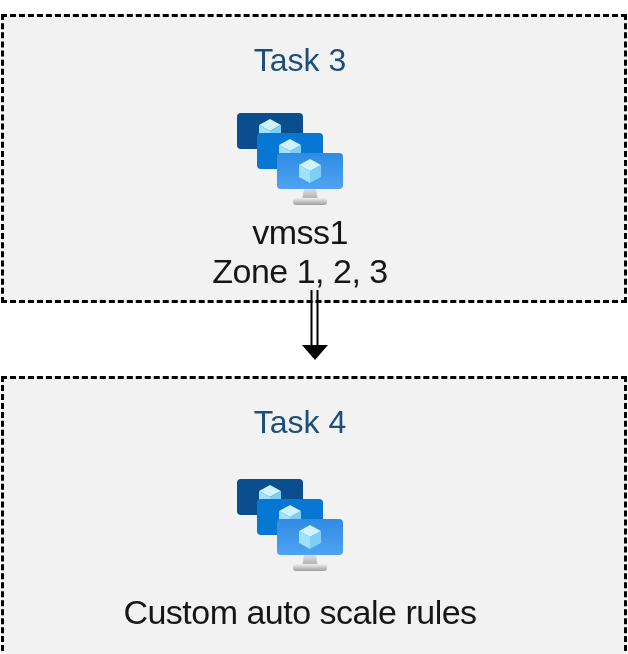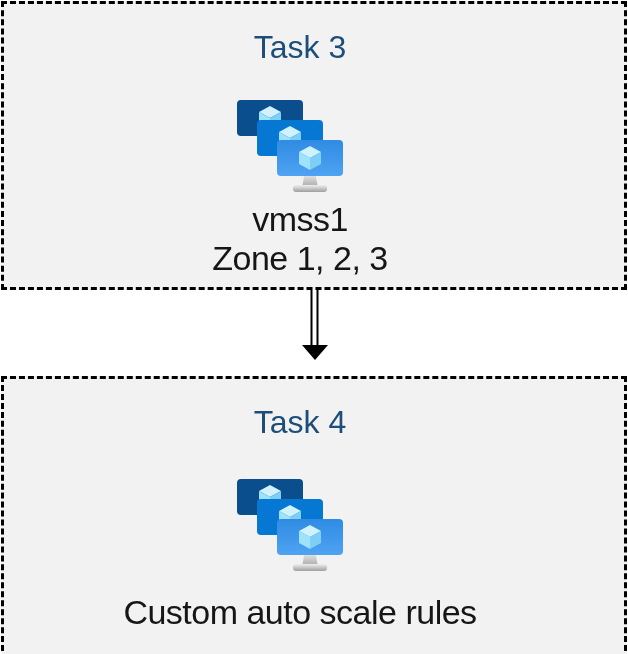--- a/index.html
+++ b/index.html
@@ -8,21 +8,21 @@
     font-family:"Liberation Sans", sans-serif;
   }
   .canvas{position:relative;width:628px;height:654px;background:#ffffff;}
 
   .task-box{
     position:absolute;left:1px;width:626px;
     background:#f2f2f2;
     border:3px dashed #000000;
     box-sizing:border-box;
   }
-  .box1{top:1px;height:289px;}
+  .box1{top:14px;height:289px;}
   .box2{top:376px;height:293px;}
 
   .box-content{position:absolute;top:0;left:0;right:0;bottom:0;text-align:center;transform:translateX(-14px);}
 
   .task-title{
     position:absolute;top:24px;left:0;right:0;margin:0;
     font-size:32px;font-weight:400;line-height:38px;
     color:#1c4e79;
   }
 

